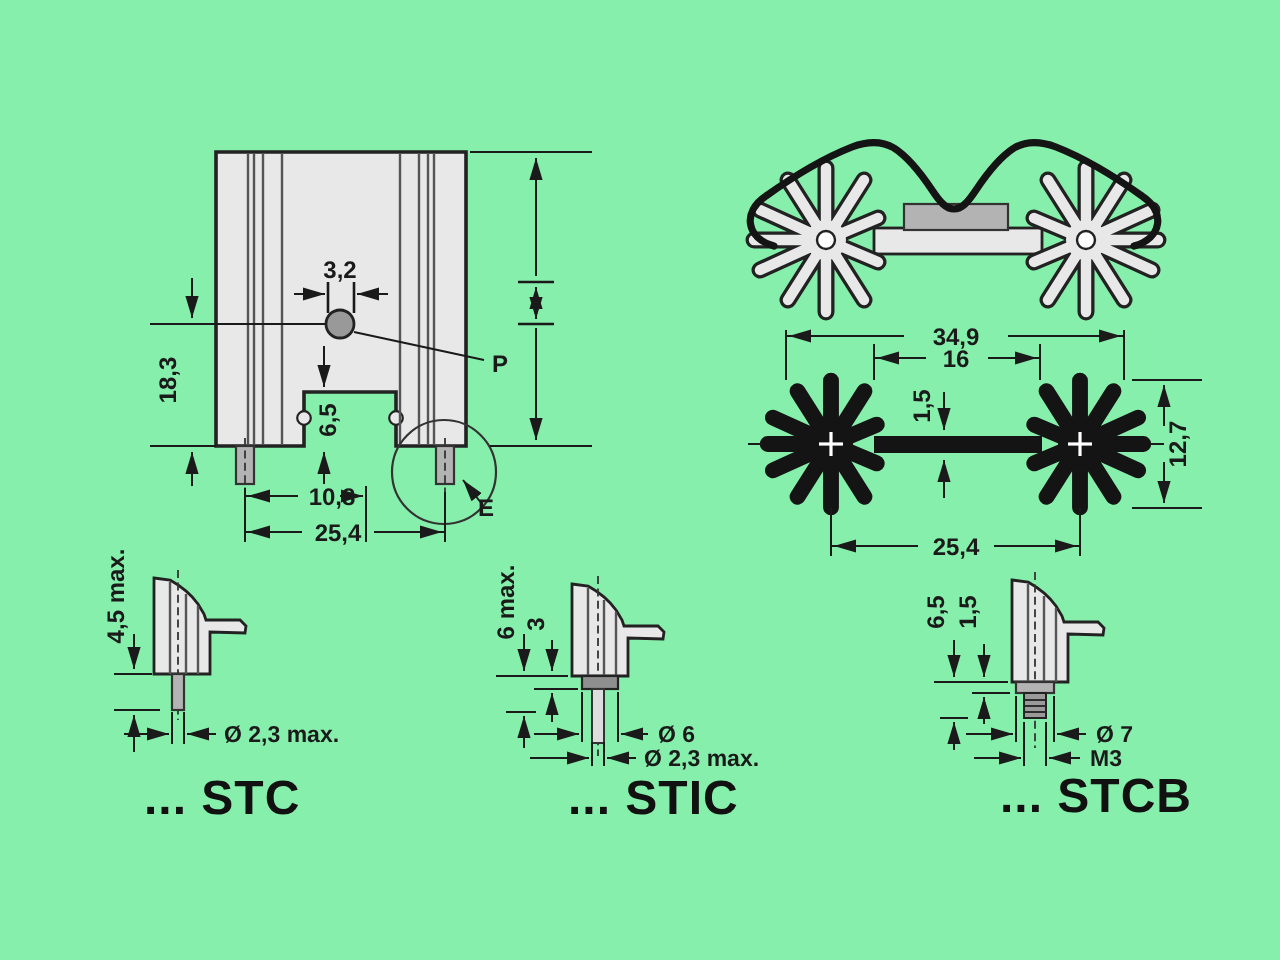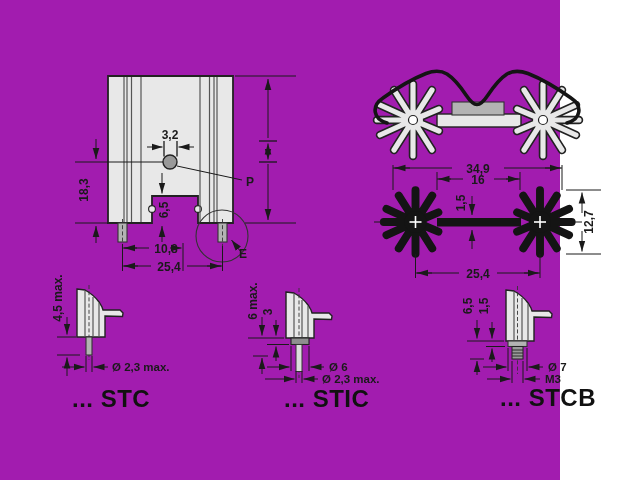--- a/index.html
+++ b/index.html
@@ -1,16 +1,16 @@
 <!DOCTYPE html>
 <html><head>
 <meta charset="utf-8">
 <style>
   html,body{margin:0;padding:0;background:#fff;width:640px;height:480px;overflow:hidden;}
-  .canvas{position:relative;width:560px;height:480px;background:#a21caf;}
+  .canvas{position:relative;width:640px;height:480px;background:#86efac;}
   svg{display:block;}
   .dim{font:700 12px "Liberation Sans",sans-serif;fill:#1a1a1a;}
   .dimsm{font:700 11.5px "Liberation Sans",sans-serif;fill:#1a1a1a;}
   .big{font:700 24px "Liberation Sans",sans-serif;fill:#111;letter-spacing:0.5px;}
   .thin{stroke:#1a1a1a;stroke-width:1;fill:none;}
   .thin2{stroke:#1a1a1a;stroke-width:1.3;fill:none;}
   .outline{stroke:#222;stroke-width:1.8;fill:#e8e8e8;}
   .outline-thin{stroke:#222;stroke-width:1.4;fill:#e8e8e8;}
   .fin{stroke:#555;stroke-width:1.2;fill:none;}
   .dash{stroke:#333;stroke-width:0.9;stroke-dasharray:4 2.2;fill:none;}

